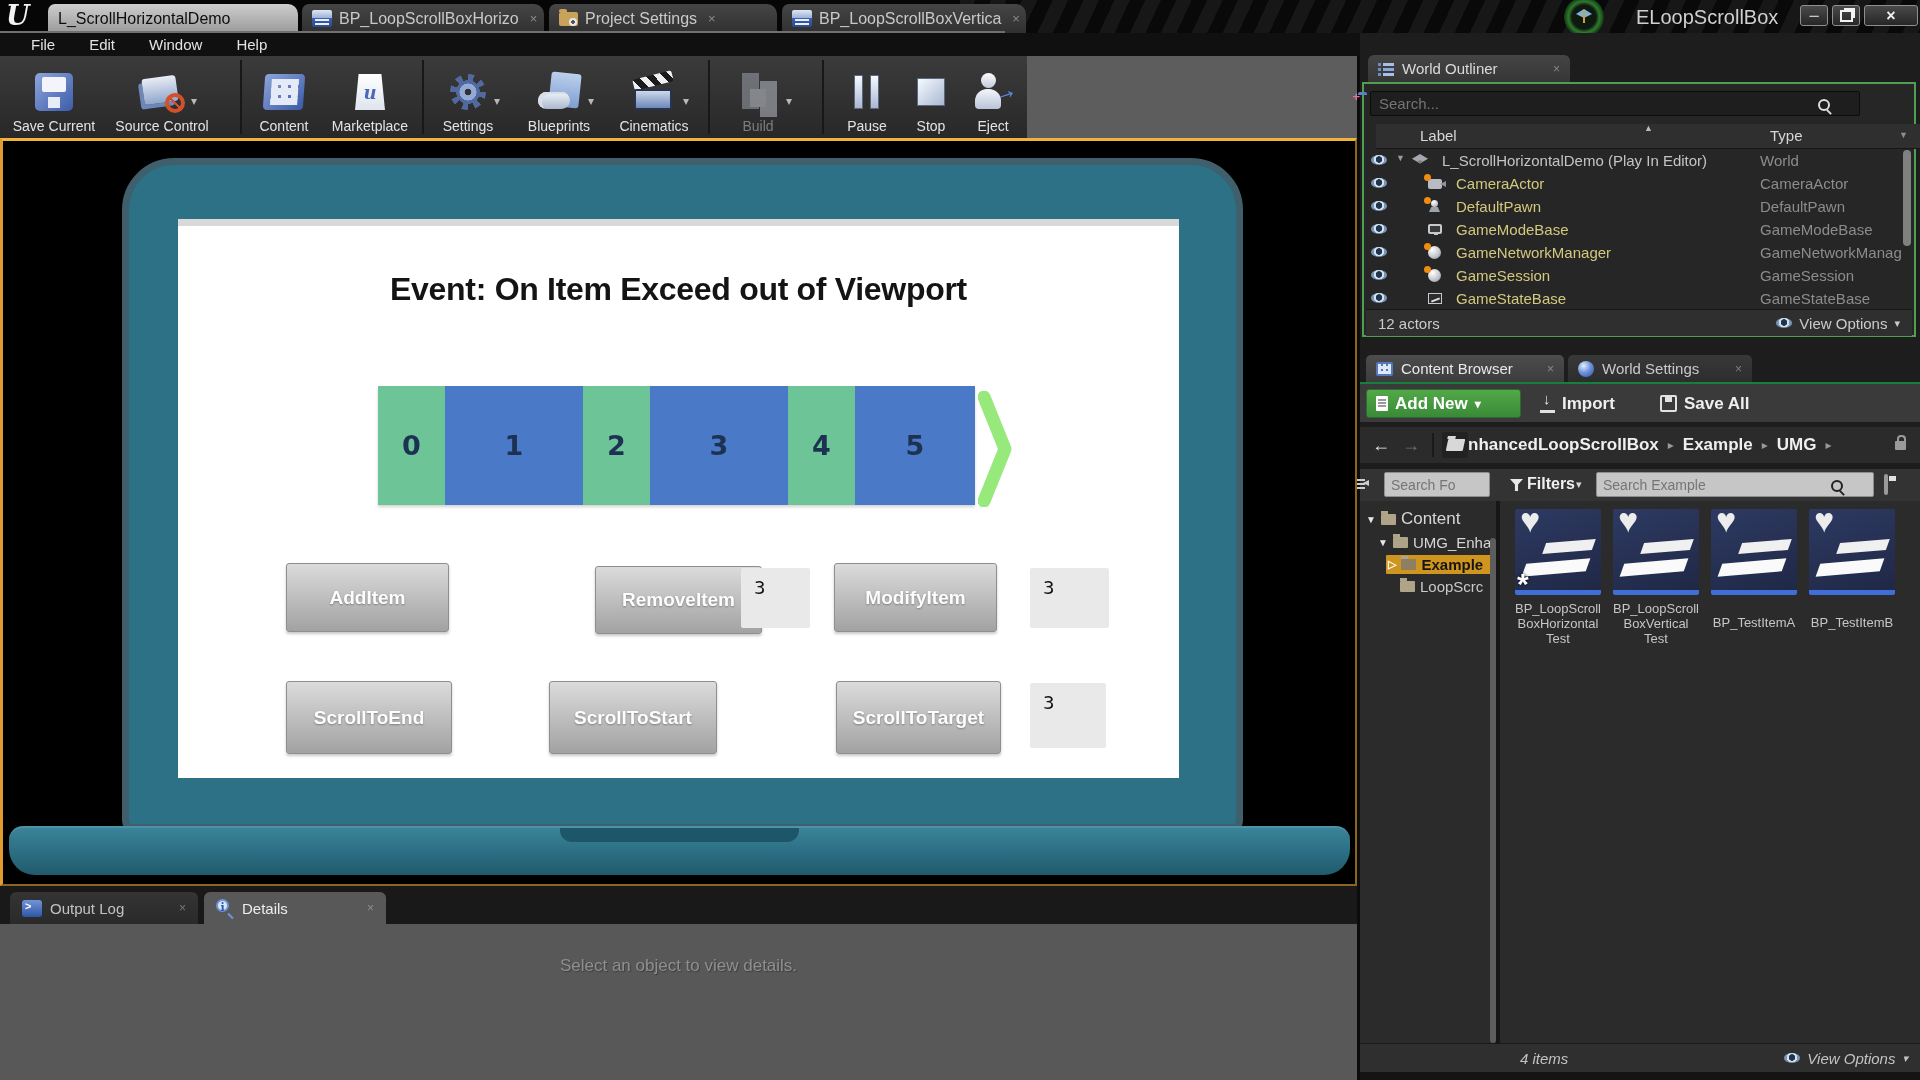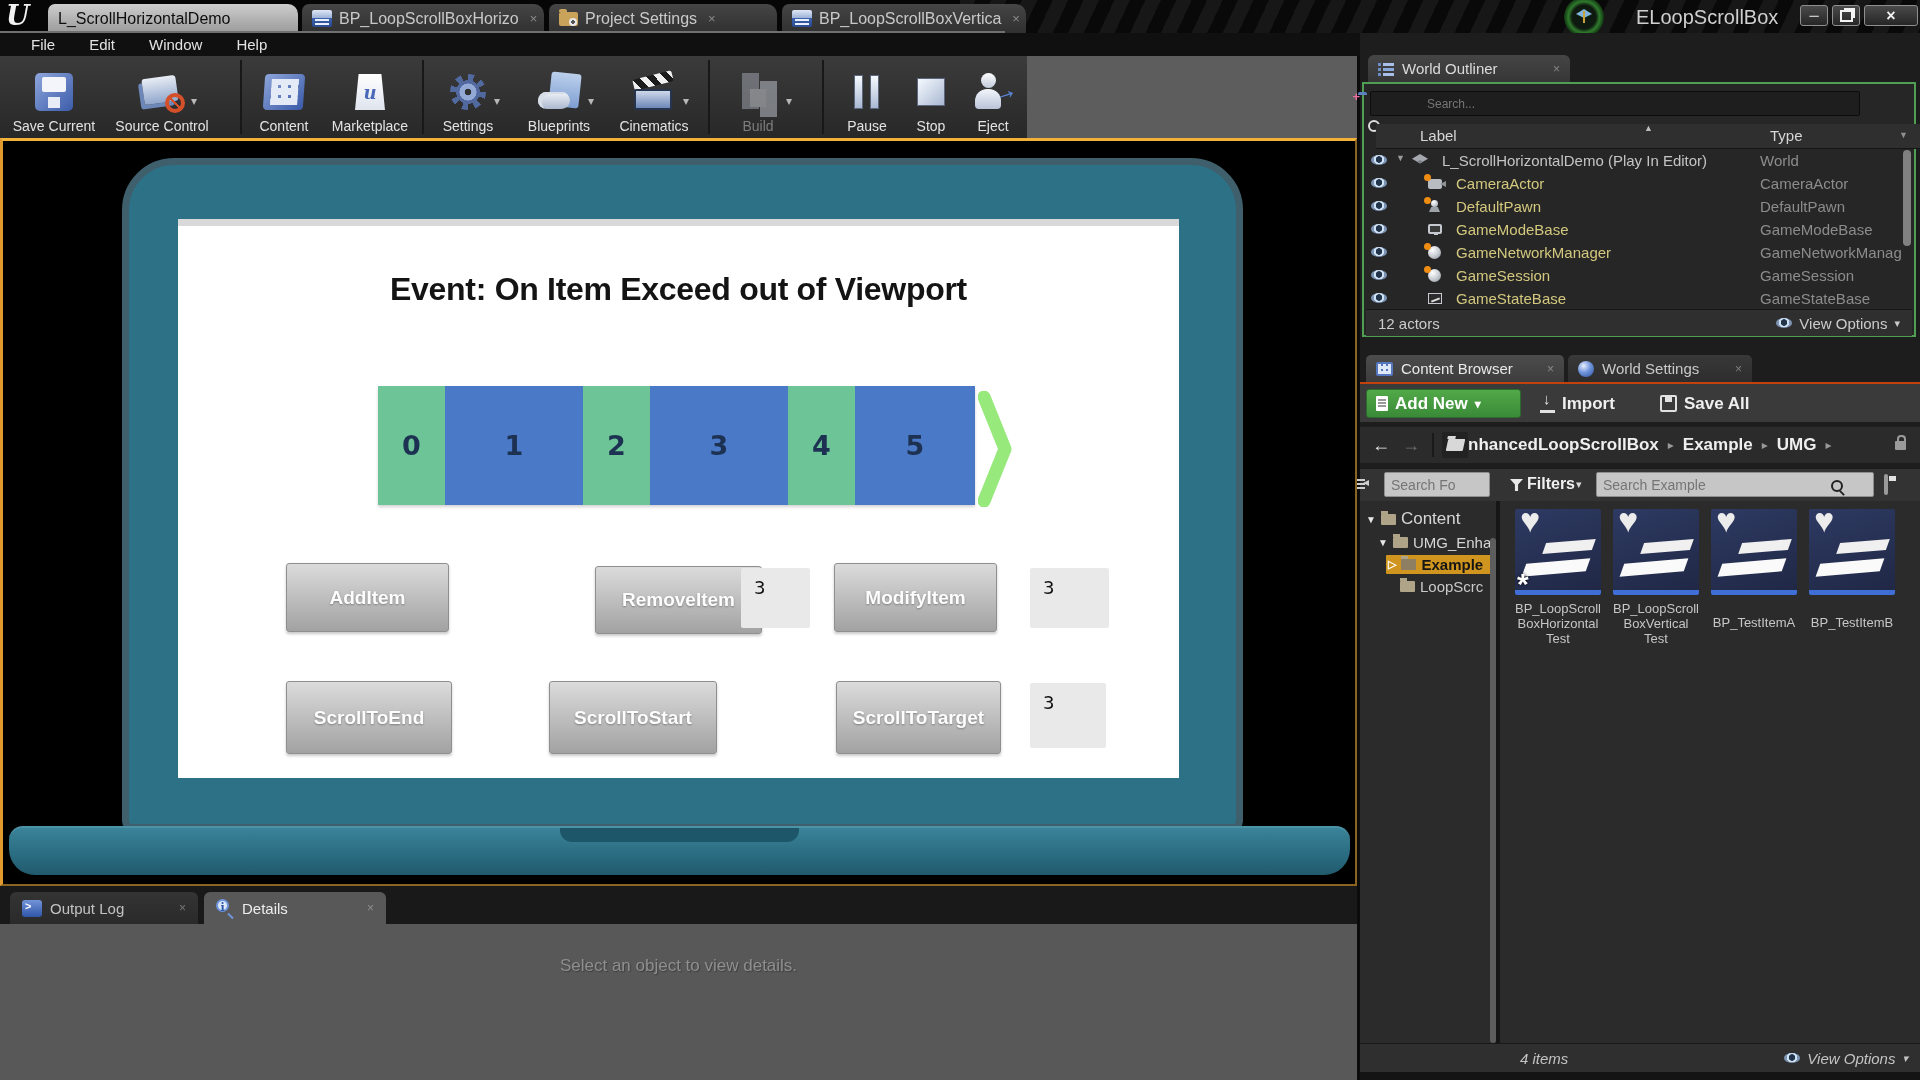--- a/index.html
+++ b/index.html
@@ -125,22 +125,22 @@
           color:#dadada;font-size:15px;}
   .i-outliner{width:16px;height:14px;position:relative;}
   .i-outliner:before{content:"";position:absolute;left:5px;top:1px;width:11px;height:3px;background:#a8c0e8;
       box-shadow:0 5px 0 #88a8dc,0 10px 0 #a8c0e8;}
   .i-outliner:after{content:"";position:absolute;left:0;top:1px;width:3px;height:3px;background:#6d8cc4;
       box-shadow:0 5px 0 #6d8cc4,0 10px 0 #6d8cc4;}
   .wo-body{position:absolute;left:2px;top:49px;width:554px;height:255px;background:#262626;
            border:2px solid #4f9e51;box-sizing:border-box;}
   .wo-search{position:absolute;left:6px;top:7px;width:490px;height:25px;background:#1e1e1e;border:1px solid #0c0c0c;
              box-sizing:border-box;border-radius:2px;}
-  .wo-search input{width:88%;height:100%;background:transparent;border:none;outline:none;color:#eab308;font-size:12px;padding:0 8px;
-                   font-family:"Liberation Sans",sans-serif;margin-left:48px;}
+  .wo-search input{width:88%;height:100%;background:transparent;border:none;outline:none;color:#eab308;font-size:15px;padding:0 8px;
+                   font-family:"Liberation Sans",sans-serif;}
   .mag{display:inline-block;width:15px;height:15px;position:relative;}
   .mag:before{content:"";position:absolute;left:1px;top:1px;width:8px;height:8px;border:2px solid currentColor;border-radius:50%;}
   .mag:after{content:"";position:absolute;right:0px;bottom:0px;width:6px;height:2px;background:currentColor;transform:rotate(45deg);}
   .i-newfolder{width:20px;height:15px;background:#5b82c4;border-radius:2px;position:relative;}
   .i-newfolder:before{content:"";position:absolute;left:0;top:-3px;width:9px;height:3px;background:#5b82c4;border-radius:2px 2px 0 0;}
   .i-newfolder:after{content:"+";position:absolute;right:-2px;top:-6px;color:#e86fa0;font-size:13px;font-weight:bold;}
   .wo-header{position:absolute;left:12px;top:40px;width:546px;height:24px;background:#2f2f2f;border-bottom:1px solid #161616;
              color:#d6d6d6;font-size:15px;}
   .wo-rows{position:absolute;left:2px;top:65px;width:546px;height:160px;overflow:hidden;}
   .worow{position:relative;height:23px;font-size:15px;display:flex;align-items:center;}
@@ -169,21 +169,21 @@
   .wo-footer{position:absolute;left:2px;top:225px;width:546px;height:26px;background:#2f2f2f;border-top:1px solid #171717;
              display:flex;align-items:center;color:#cbcbcb;font-size:15px;}
   
   .cb-tab{position:absolute;height:27px;display:flex;align-items:center;gap:8px;padding:0 10px;font-size:15px;
           border-radius:5px 5px 0 0;box-sizing:border-box;}
   .i-cbgrid{width:17px;height:14px;background:#5577c0;border-radius:2px;position:relative;}
   .i-cbgrid:before{content:"";position:absolute;inset:2px;
       background-image:repeating-linear-gradient(0deg,#dfe8f8 0 3px,transparent 3px 5px),
                        repeating-linear-gradient(90deg,#dfe8f8 0 3px,transparent 3px 5px);}
   .i-globe{width:16px;height:16px;border-radius:50%;background:radial-gradient(circle at 35% 30%,#e6eefb,#6f94dc 45%,#2c4f9e);}
-  .cb-actions{position:absolute;left:0px;top:349px;width:560px;height:38px;background:#3a3a3a;border-top:2px solid #c2410c;}
+  .cb-actions{position:absolute;left:0px;top:349px;width:560px;height:38px;background:#3a3a3a;border-top:2px solid #15803d;}
   .addnew{position:absolute;left:6px;top:5px;width:155px;height:29px;border-radius:3px;border:1px solid #2c6b2e;
           background:linear-gradient(#51a948,#3a8a38);display:flex;align-items:center;gap:7px;padding:0 9px;
           box-sizing:border-box;color:#fff;font-weight:bold;font-size:17px;}
   .i-page{width:12px;height:15px;background:#fff;border-radius:1px;position:relative;}
   .i-page:before{content:"";position:absolute;left:2px;top:3px;width:8px;height:1.5px;background:#9a9a9a;box-shadow:0 3px #9a9a9a,0 6px #9a9a9a;}
   .actbtn{position:absolute;top:5px;height:29px;display:flex;align-items:center;gap:7px;color:#efefef;font-weight:bold;font-size:17px;}
   .i-import{width:15px;height:15px;position:relative;border-bottom:3px solid #e2e2e2;}
   .i-import:before{content:"↓";position:absolute;left:3px;top:-5px;color:#e2e2e2;font-size:15px;font-weight:bold;}
   .i-fsave{width:13px;height:13px;border:2px solid #e2e2e2;border-radius:2px;position:relative;box-sizing:content-box;}
   .i-fsave:before{content:"";position:absolute;left:3px;top:0;width:7px;height:5px;background:#e2e2e2;}

